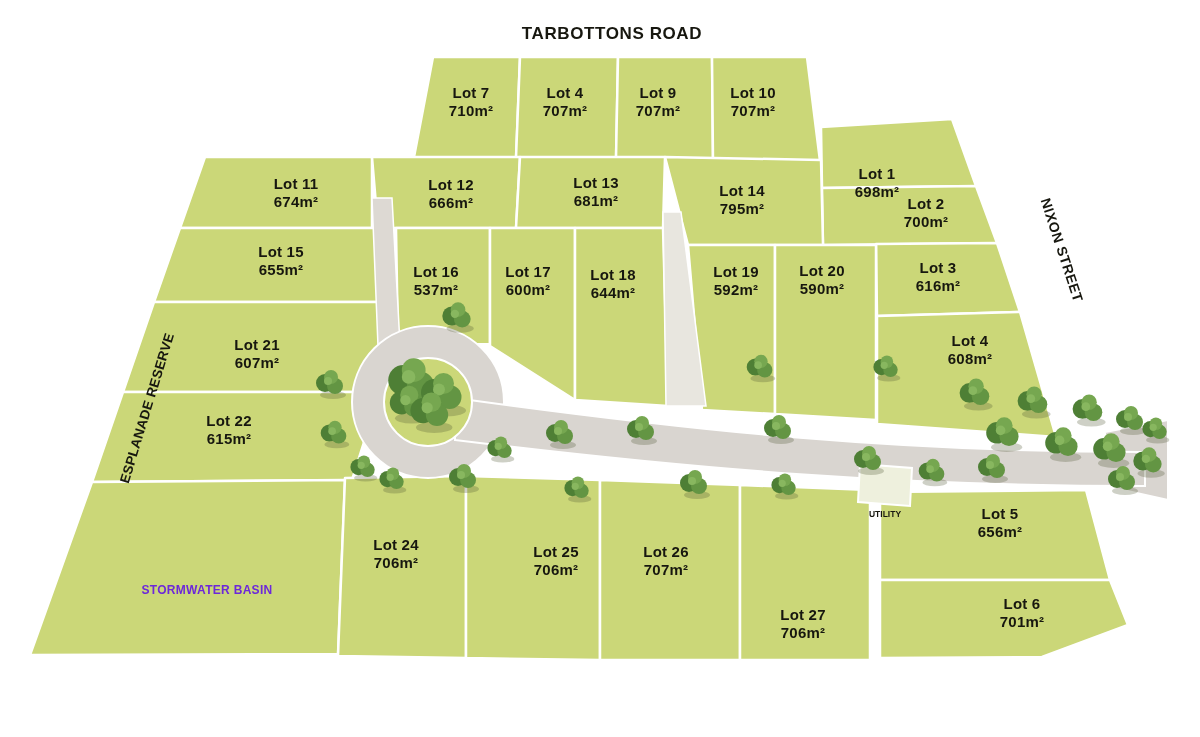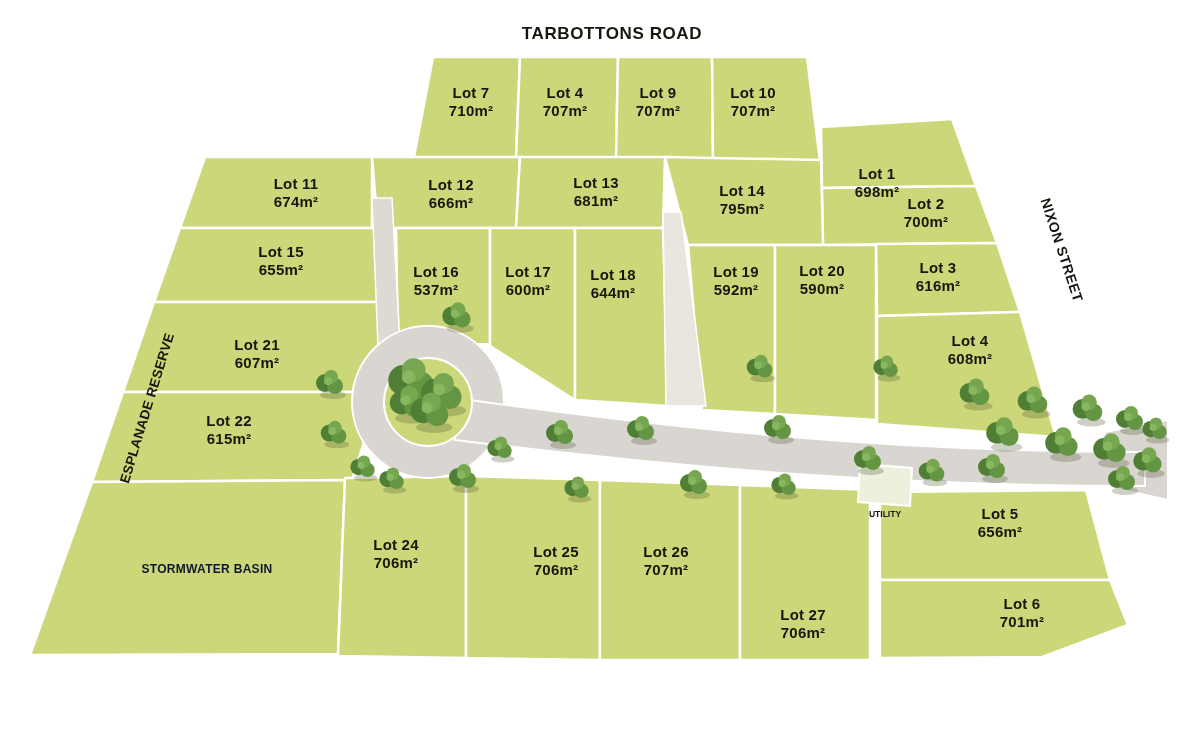--- a/index.html
+++ b/index.html
@@ -49,25 +49,25 @@
     letter-spacing: 0.4px;
   }
   .street-left {
     left: 147px; top: 408px;
     transform: translate(-50%, -50%) rotate(-73deg);
     font-size: 13.5px;
     letter-spacing: 0.3px;
   }
   .stormwater-label {
     position: absolute;
-    left: 207px; top: 569px;
+    left: 207px; top: 590px;
     transform: translate(-50%, -50%);
     font-size: 12px;
     font-weight: bold;
-    color: #0f172a;
+    color: #6d28d9;
     letter-spacing: 0.3px;
     white-space: nowrap;
   }
   .utility-label {
     position: absolute;
     left: 885px; top: 486px;
     transform: translate(-50%, -50%);
     font-size: 8.5px;
     font-weight: bold;
     color: #17170f;

